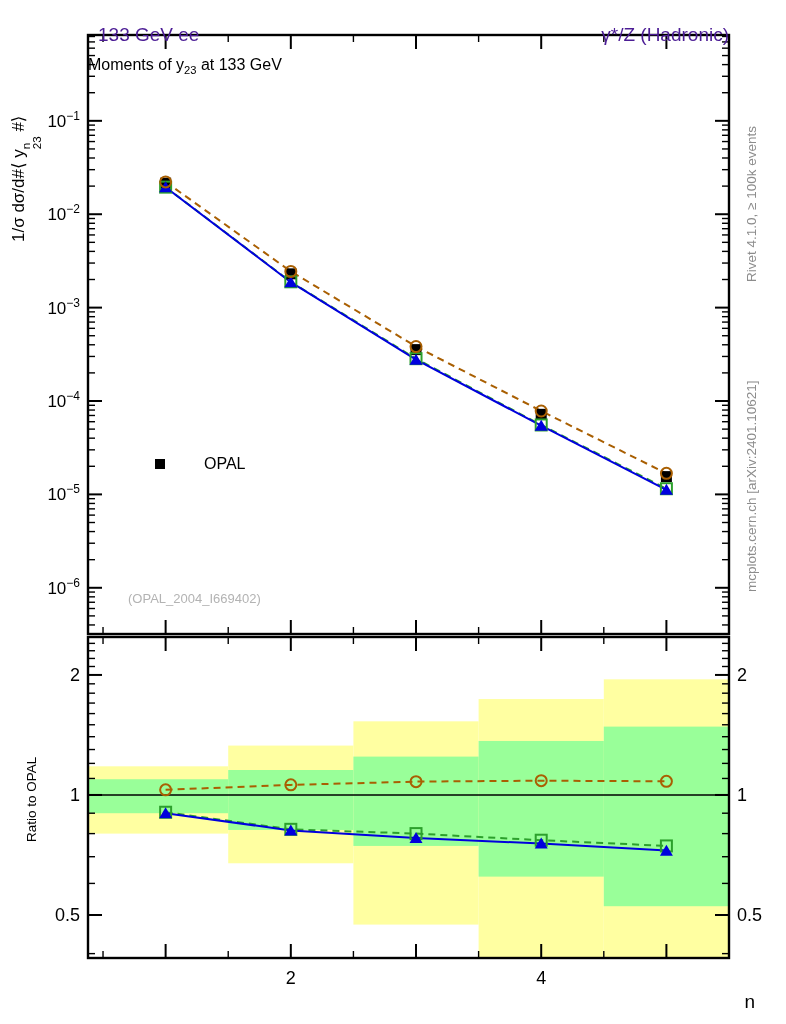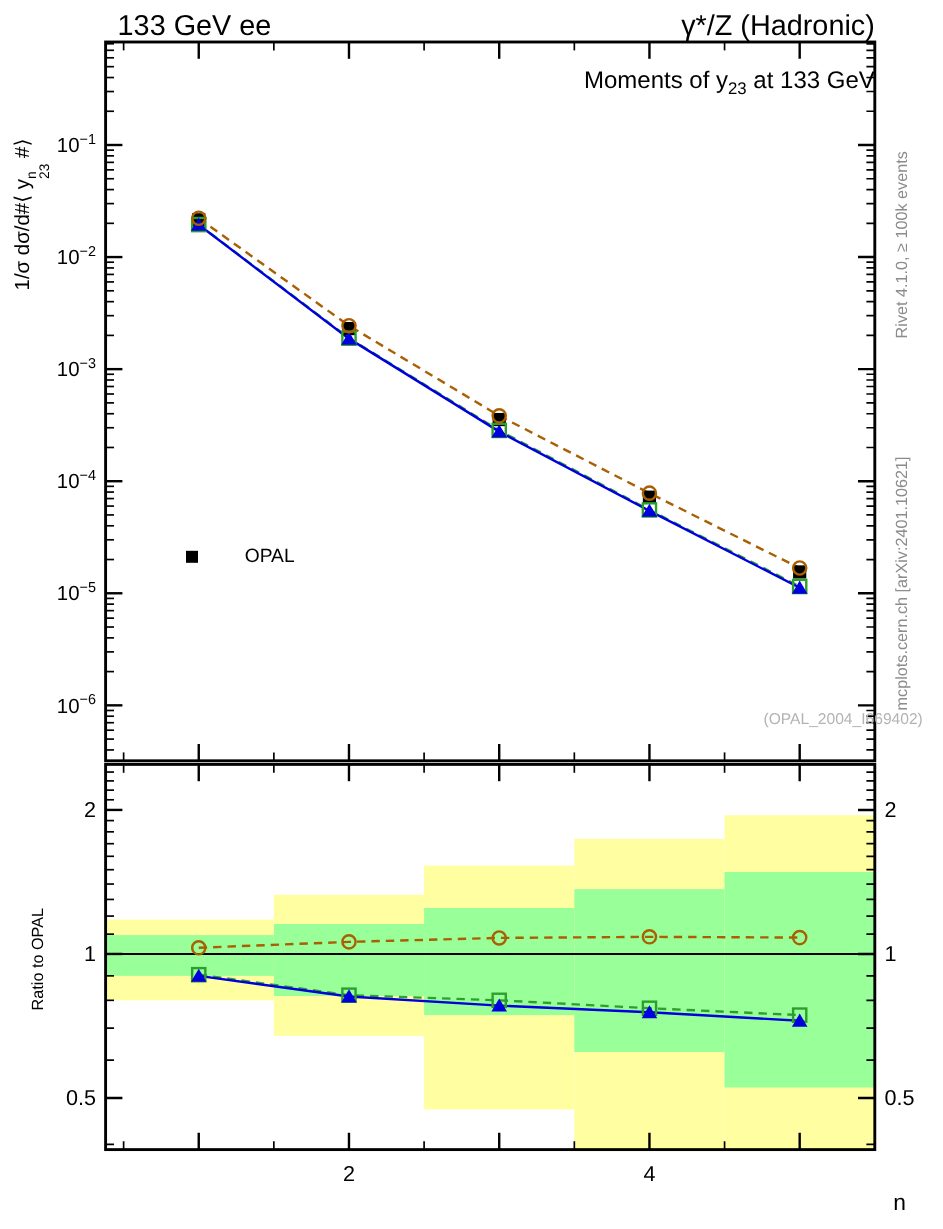--- a/index.html
+++ b/index.html
@@ -1,33 +1,33 @@
 <!DOCTYPE html>
 <html><head>
 <meta charset="utf-8">
 <style>
   html,body{margin:0;padding:0;background:#ffffff;}
   #page{position:relative;width:786px;height:1024px;background:#ffffff;overflow:hidden;
         font-family:"Liberation Sans",sans-serif;color:#000;}
   #chart-svg{position:absolute;left:0;top:0;}
-  .hdr{position:absolute;top:8px;font-size:24px;color:#000000;white-space:nowrap;}
+  .hdr{position:absolute;top:24px;font-size:19px;color:#4c1d95;white-space:nowrap;}
   #hdr-left{left:98px;}
   #hdr-right{right:57px;}
-  #plot-title{position:absolute;left:88px;top:56px;width:641px;text-align:right;
-              font-size:20px;white-space:nowrap;}
+  #plot-title{position:absolute;left:88px;top:56px;width:641px;text-align:left;
+              font-size:16px;white-space:nowrap;}
   sub.small{font-size:70%;}
   .supsub{display:inline-flex;flex-direction:column;align-items:flex-start;
           font-size:68%;line-height:0.95;vertical-align:-0.5em;}
   .supsub span{display:block;}
   .rot{position:absolute;transform:rotate(-90deg);transform-origin:0 0;white-space:nowrap;}
   #ylabel-main{left:8px;top:242px;font-size:17px;}
   #ylabel-ratio{left:24px;top:842px;font-size:13.5px;}
   #rivet-text{left:744px;top:282px;font-size:13.5px;color:#8c8c8c;}
   #mcplots-text{left:744px;top:592px;font-size:13.5px;color:#8c8c8c;}
-  #watermark{position:absolute;left:80px;top:591px;width:641px;text-align:right;
+  #watermark{position:absolute;left:80px;top:591px;width:641px;text-align:left;
              font-size:13px;color:#b3b3b3;padding-left:48px;}
   #legend{position:absolute;left:128px;top:450px;}
   .legend-row{display:flex;align-items:center;height:28px;}
   .legend-row .swatch{width:64px;height:18px;flex:0 0 64px;}
   .legend-row .lbl{font-size:16px;margin-left:12px;white-space:nowrap;}
 </style>
 </head>
 <body>
 
 <div id="page">

